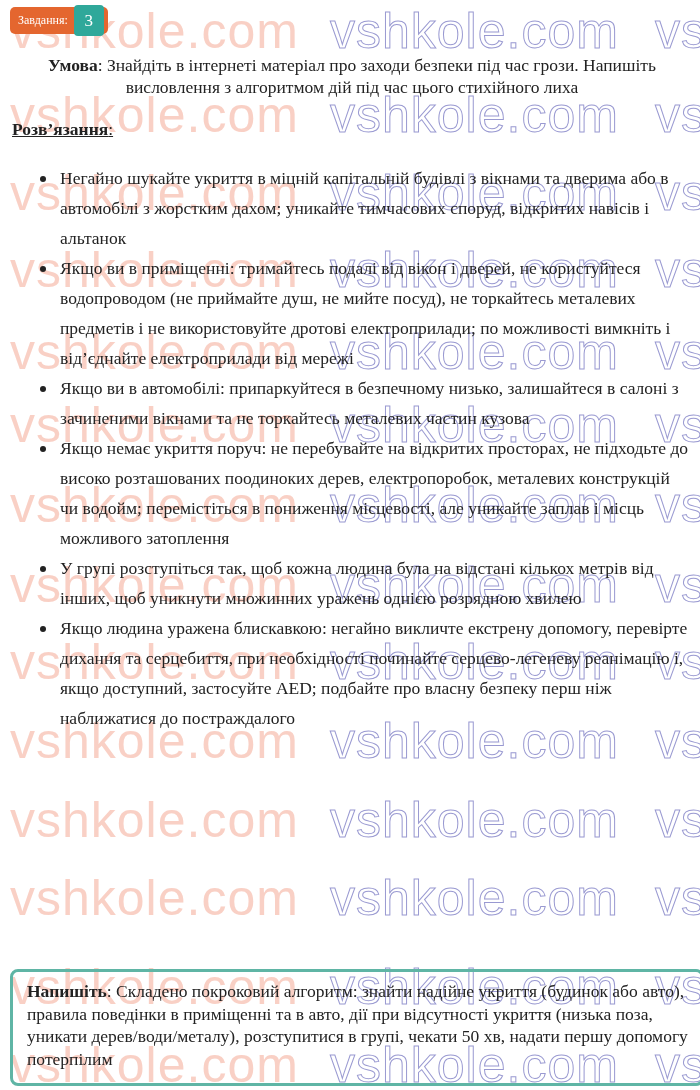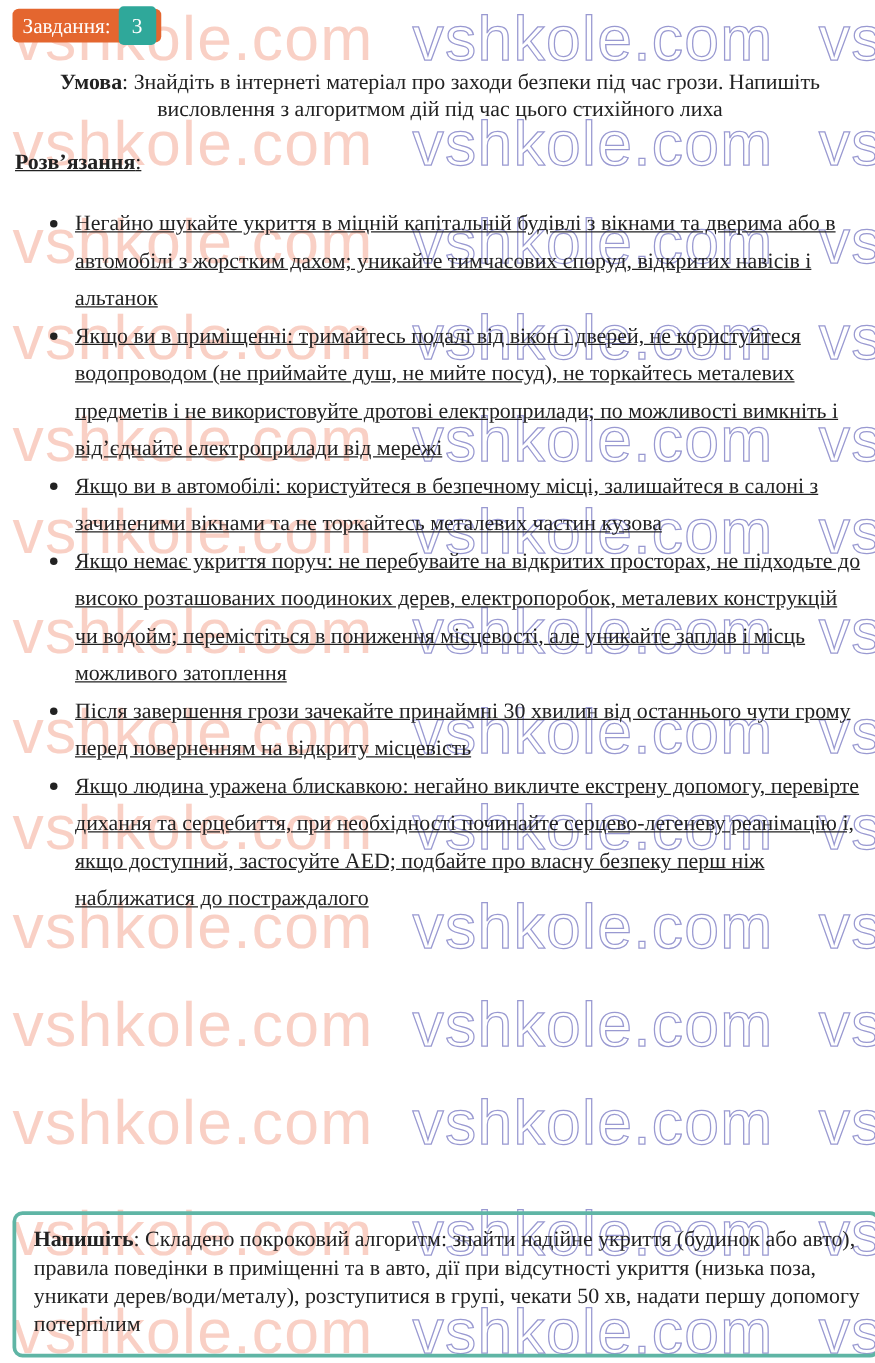--- a/index.html
+++ b/index.html
@@ -15,31 +15,31 @@
       font-size: 50px; line-height: 1; letter-spacing: 1px; white-space: nowrap;
     }
     .wm.orange { color: rgba(244,170,150,0.55); }
     .wm.outline { color: transparent; -webkit-text-stroke: 1px rgba(110,110,190,0.7); }
     .content { position: relative; z-index: 1; }
     .badge {
       position: absolute; left: 10px; top: 7px; height: 27px;
       background: #e4662f; border-radius: 5px; display: flex; align-items: center;
       padding-left: 8px; padding-right: 4px;
     }
-    .badge-label { color: #fff; font-size: 17px; margin-right: 6px; }
+    .badge-label { color: #fff; font-size: 12px; margin-right: 6px; }
     .badge-num {
       background: #2fa89a; color: #fff; font-size: 17px; height: 31px; width: 30px;
       border-radius: 4px; display: flex; align-items: center; justify-content: center;
       margin-top: -2px; margin-bottom: -2px;
     }
     .condition { position: absolute; left: 12px; top: 54px; width: 680px; line-height: 22px; text-align: center; }
     .condition b, .solution-title b, .answer b { font-weight: bold; }
     .solution-title { position: absolute; left: 12px; top: 119px; text-decoration: underline; }
     ul.steps { position: absolute; left: 0; top: 163px; margin: 0; padding: 0 0 0 60px; width: 630px; list-style: none; }
-    ul.steps li { position: relative; line-height: 30px; margin: 0; text-decoration: underline; }
+    ul.steps li { position: relative; line-height: 30px; margin: 0; }
     ul.steps li::before {
       content: ""; position: absolute; left: -20px; top: 13px; width: 6px; height: 6px;
       border-radius: 50%; background: #222;
     }
     .answer {
       position: absolute; left: 10px; top: 969px; width: 664px; height: 103px;
       border: 3px solid #5fb5a5; border-radius: 8px; padding: 8px 10px 0 14px;
       line-height: 22.5px; box-sizing: content-box; background: transparent;
     }
   </style>
@@ -114,22 +114,22 @@
     <b>Умова</b><span>: Знайдіть в інтернеті матеріал про заходи безпеки під час грози. Напишіть висловлення з алгоритмом дій під час цього стихійного лиха</span>
   </div>
 
   <div class="solution-title">
     <b>Розв’язання</b><span>:</span>
   </div>
 
   <ul class="steps">
     <li>Негайно шукайте укриття в міцній капітальній будівлі з вікнами та дверима або в автомобілі з жорстким дахом; уникайте тимчасових споруд, відкритих навісів і альтанок</li>
     <li>Якщо ви в приміщенні: тримайтесь подалі від вікон і дверей, не користуйтеся водопроводом (не приймайте душ, не мийте посуд), не торкайтесь металевих предметів і не використовуйте дротові електроприлади; по можливості вимкніть і від’єднайте електроприлади від мережі</li>
-    <li>Якщо ви в автомобілі: користуйтеся в безпечному місці, залишайтеся в салоні з зачиненими вікнами та не торкайтесь металевих частин кузова</li>
+    <li>Якщо ви в автомобілі: припаркуйтеся в безпечному низько, залишайтеся в салоні з зачиненими вікнами та не торкайтесь металевих частин кузова</li>
     <li>Якщо немає укриття поруч: не перебувайте на відкритих просторах, не підходьте до високо розташованих поодиноких дерев, електропоробок, металевих конструкцій чи водойм; перемістіться в пониження місцевості, але уникайте заплав і місць можливого затоплення</li>
-    <li>Після завершення грози зачекайте принаймні 30 хвилин від останнього чути грому перед поверненням на відкриту місцевість</li>
+    <li>У групі розступіться так, щоб кожна людина була на відстані кількох метрів від інших, щоб уникнути множинних уражень однією розрядною хвилею</li>
     <li>Якщо людина уражена блискавкою: негайно викличте екстрену допомогу, перевірте дихання та серцебиття, при необхідності починайте серцево-легеневу реанімацію і, якщо доступний, застосуйте AED; подбайте про власну безпеку перш ніж наближатися до постраждалого</li>
   </ul>
 
   <div class="answer">
     <b>Напишіть</b><span>: Складено покроковий алгоритм: знайти надійне укриття (будинок або авто), правила поведінки в приміщенні та в авто, дії при відсутності укриття (низька поза, уникати дерев/води/металу), розступитися в групі, чекати 50 хв, надати першу допомогу потерпілим</span>
   </div>
 </div>
 
 </body></html>

